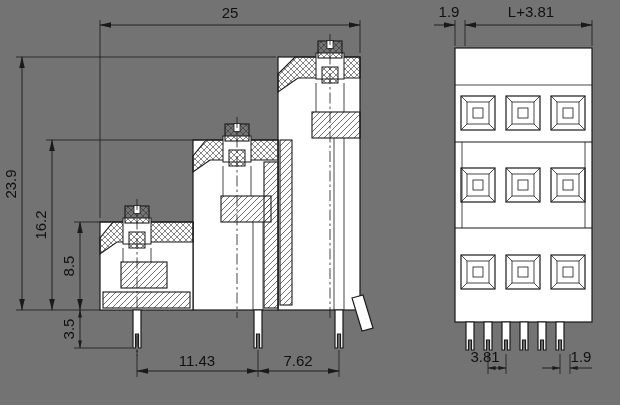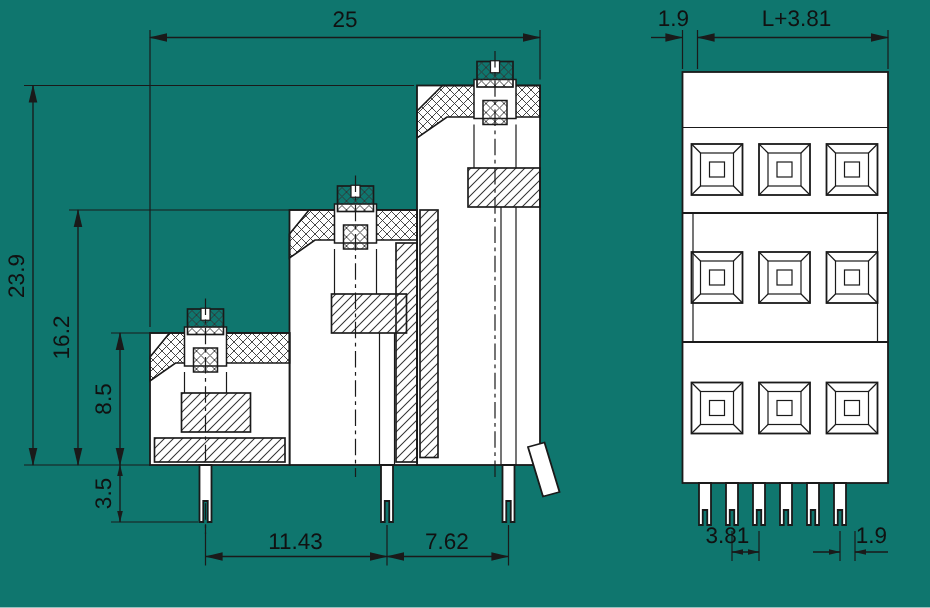--- a/index.html
+++ b/index.html
@@ -1,16 +1,16 @@
 <!DOCTYPE html>
 <html><head>
 <meta charset="utf-8">
 <style>
   html,body{margin:0;padding:0;background:#ffffff;}
-  .stage{position:relative;width:620px;height:405px;background:#0f766e;overflow:hidden;
+  .stage{position:relative;width:620px;height:405px;background:#737373;overflow:hidden;
          font-family:"Liberation Sans",sans-serif;}
   svg{display:block;}
   .ln{stroke:#1a1a1a;stroke-width:1.2;fill:none}
   .lnw{stroke:#1a1a1a;stroke-width:1.2;fill:#ffffff}
   .thin{stroke:#1a1a1a;stroke-width:0.8;fill:none}
   .dim{stroke:#1a1a1a;stroke-width:0.9;fill:none}
   .ext{stroke:#1a1a1a;stroke-width:0.8;fill:none}
   .cl{stroke:#1a1a1a;stroke-width:0.8;fill:none;stroke-dasharray:11 3 2.5 3}
   .xh{fill:url(#xh);stroke:#1a1a1a;stroke-width:1.1}
   .hh{fill:url(#hh);stroke:#1a1a1a;stroke-width:1.1}

